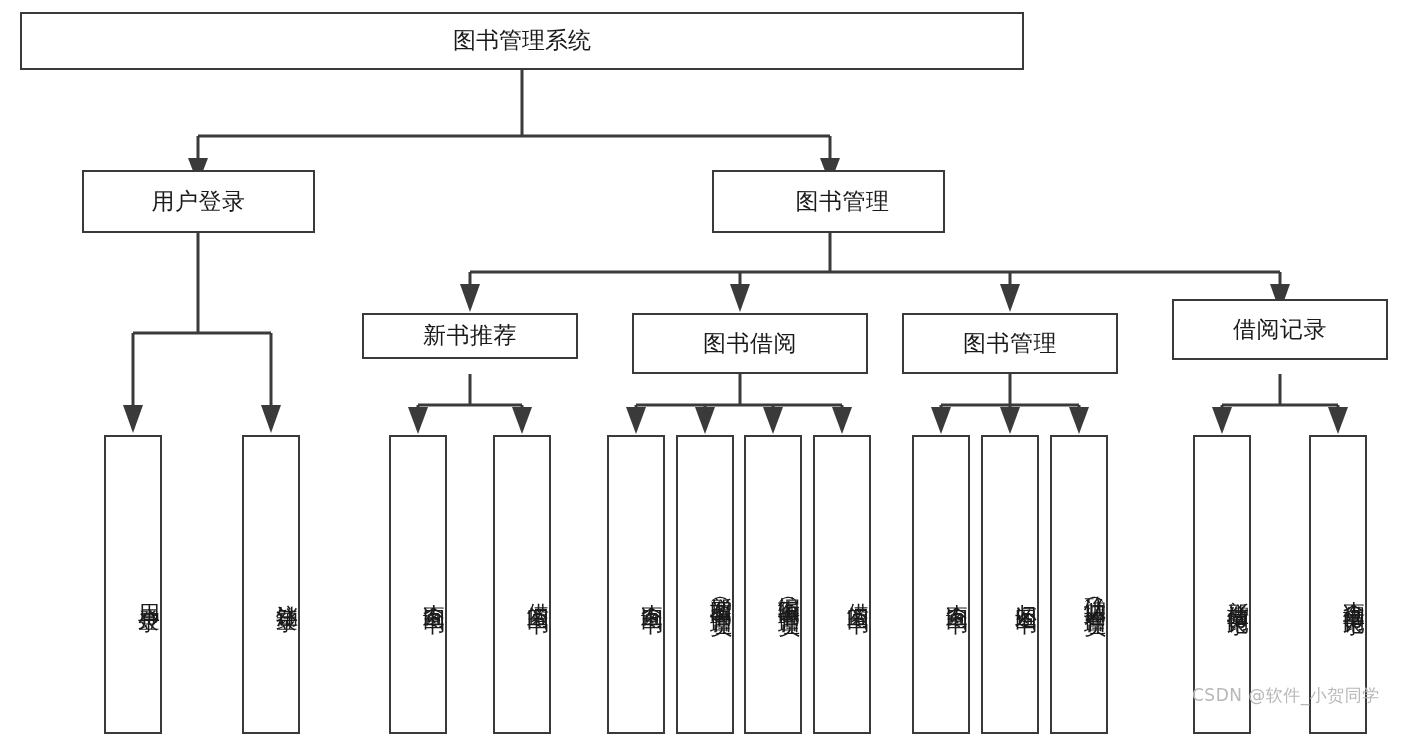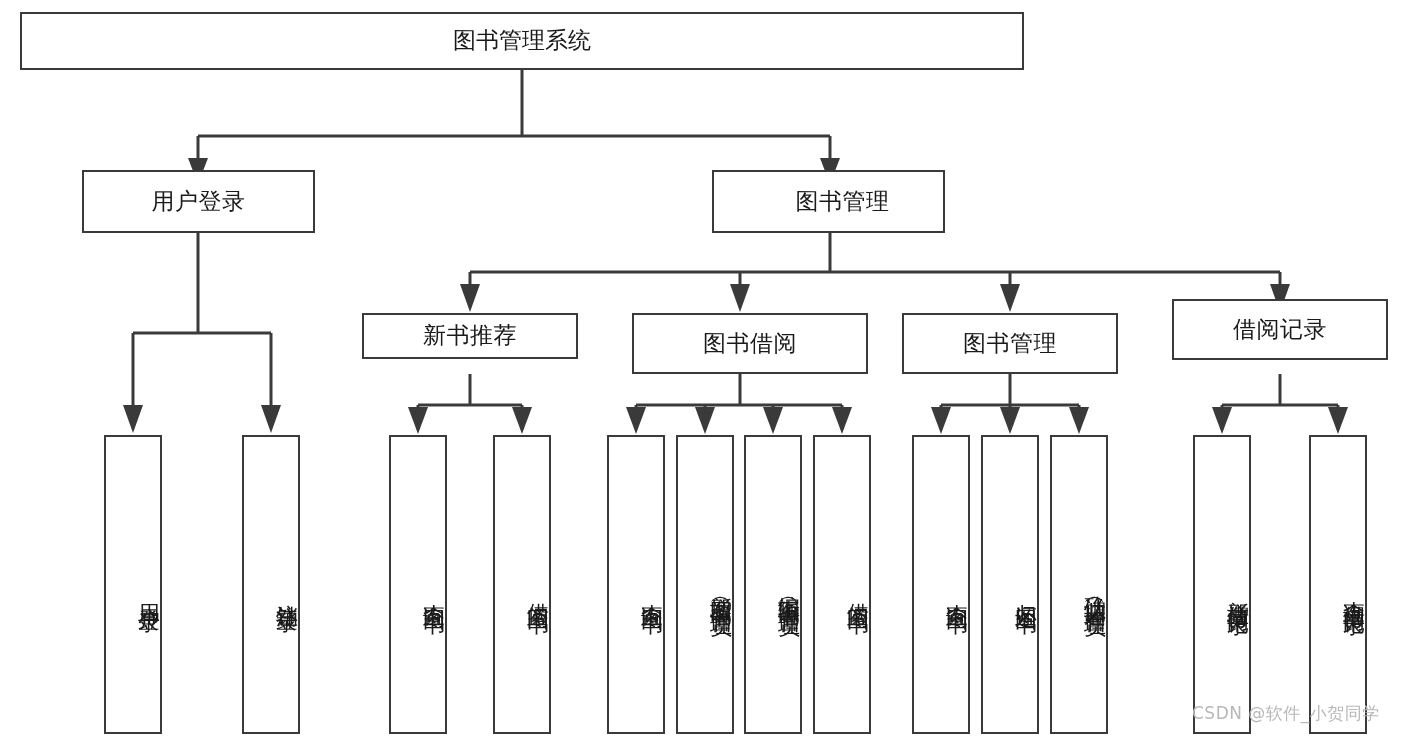--- a/index.html
+++ b/index.html
@@ -215,15 +215,15 @@
     <span class="vtext">确认归还（管理员）</span>
   </div>
 
   <div class="node v" style="left:1193px; top:435px; width:58px; height:299px;">
     <span class="vtext">新增借阅记录</span>
   </div>
   <div class="node v" style="left:1309px; top:435px; width:58px; height:299px;">
     <span class="vtext">查询借阅记录</span>
   </div>
 
-  <div class="watermark" style="left:1192px; top:702px;">CSDN @软件_小贺同学</div>
+  <div class="watermark" style="left:1192px; top:684px;">CSDN @软件_小贺同学</div>
 
 </div>
 
 </body></html>

